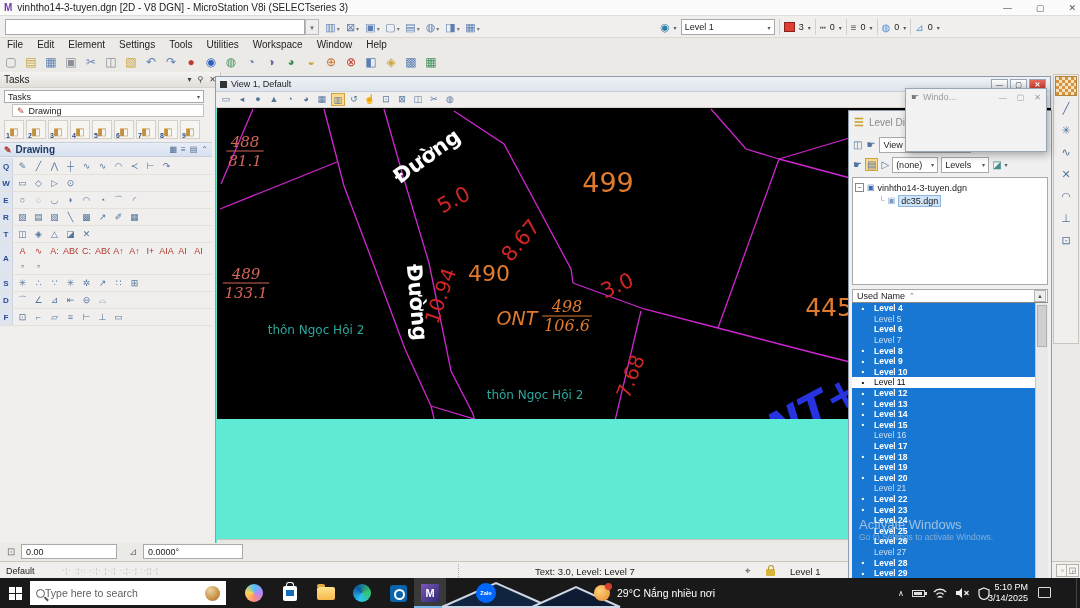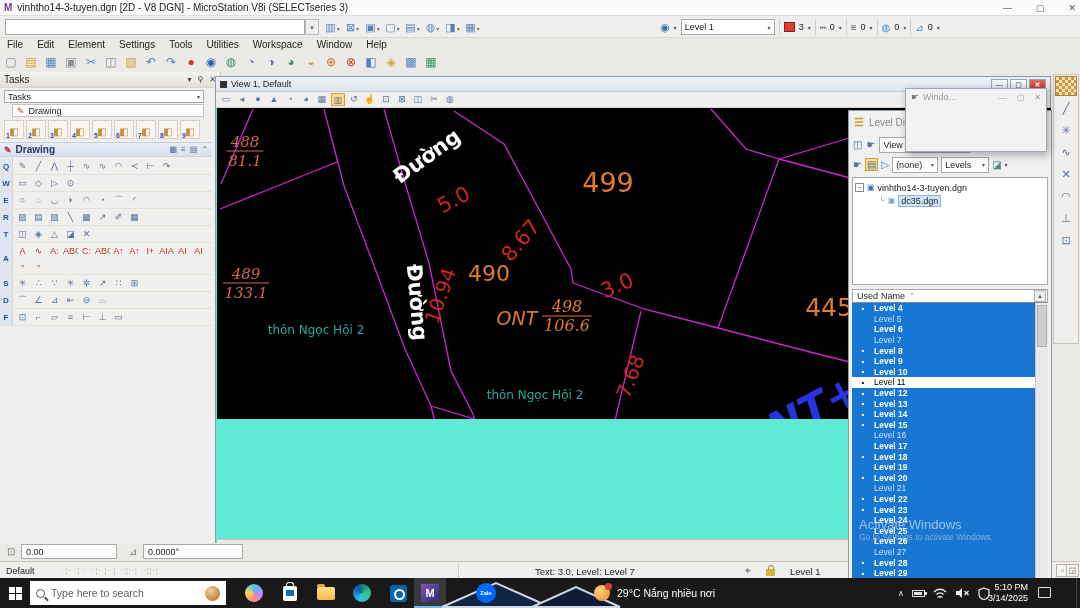--- a/index.html
+++ b/index.html
@@ -129,21 +129,21 @@
   .lock{position:absolute;left:766px;top:7px;width:9px;height:7px;background:#d8b43c;border-radius:1px}
   .lock:before{content:"";position:absolute;top:-4px;left:1.5px;width:4px;height:4px;border:1.5px solid #b89a2e;border-bottom:none;border-radius:3px 3px 0 0}
   .sb-level{position:absolute;left:790px;top:4px;font-size:9.5px}
   .sb-btn{position:absolute;top:2px;width:13px;height:13px;border:1px solid #b5b2ab;background:#f6f5f2;font-size:8px;line-height:12px;text-align:center;color:#666;z-index:6}
 
   
   .taskbar{position:absolute;left:0;top:578px;width:1080px;height:30px;background:#191919;z-index:10}
   .start{position:absolute;left:0;top:0;width:30px;height:30px;display:flex;align-items:center;justify-content:center}
   .start .grid{display:grid;grid-template-columns:6px 6px;grid-template-rows:6px 6px;gap:1px}
   .start .grid i{background:#fff}
-  .search{position:absolute;left:30px;top:3px;width:196px;height:24px;background:#fff;display:flex;align-items:center;padding:0 6px;gap:6px}
+  .search{position:absolute;left:30px;top:3px;width:196px;height:24px;background:#fff;display:flex;align-items:center;padding:0 6px;}
   .lens{width:9px;height:9px;border:1.5px solid #555;border-radius:50%;position:relative;flex:none}
   .lens:after{content:"";position:absolute;left:7px;top:8px;width:5px;height:1.5px;background:#555;transform:rotate(45deg)}
   .search-text{font-size:10.5px;color:#5f5f5f;flex:1}
   .pie{width:15px;height:15px;border-radius:50%;background:radial-gradient(circle at 35% 30%,#ecd3a0,#c89145 60%,#9c6a28);flex:none}
   .tb-app{position:absolute;top:0;height:30px;width:32px;display:flex;align-items:center;justify-content:center}
   .tb-app.active{background:rgba(255,255,255,.14);box-shadow:inset 0 -2px 0 #76b9ed}
   .app-copilot{left:238px}.app-store{left:274px}.app-explorer{left:310px}.app-edge{left:346px}.app-outlook{left:382px}.app-microstation{left:414px}.app-gcadas{left:438px;width:186px;justify-content:flex-start}.app-zalo{left:470px;z-index:2}
   .i-copilot{width:18px;height:18px;border-radius:50%;background:conic-gradient(#4fc3f7,#b388ff,#ff8a80,#ffd54f,#4fc3f7)}
   .i-store{width:14px;height:15px;background:#fff;border-radius:2px;position:relative}
   .i-store:before{content:"";position:absolute;top:-4px;left:3px;width:6px;height:4px;border:1.5px solid #fff;border-bottom:none;border-radius:3px 3px 0 0}

